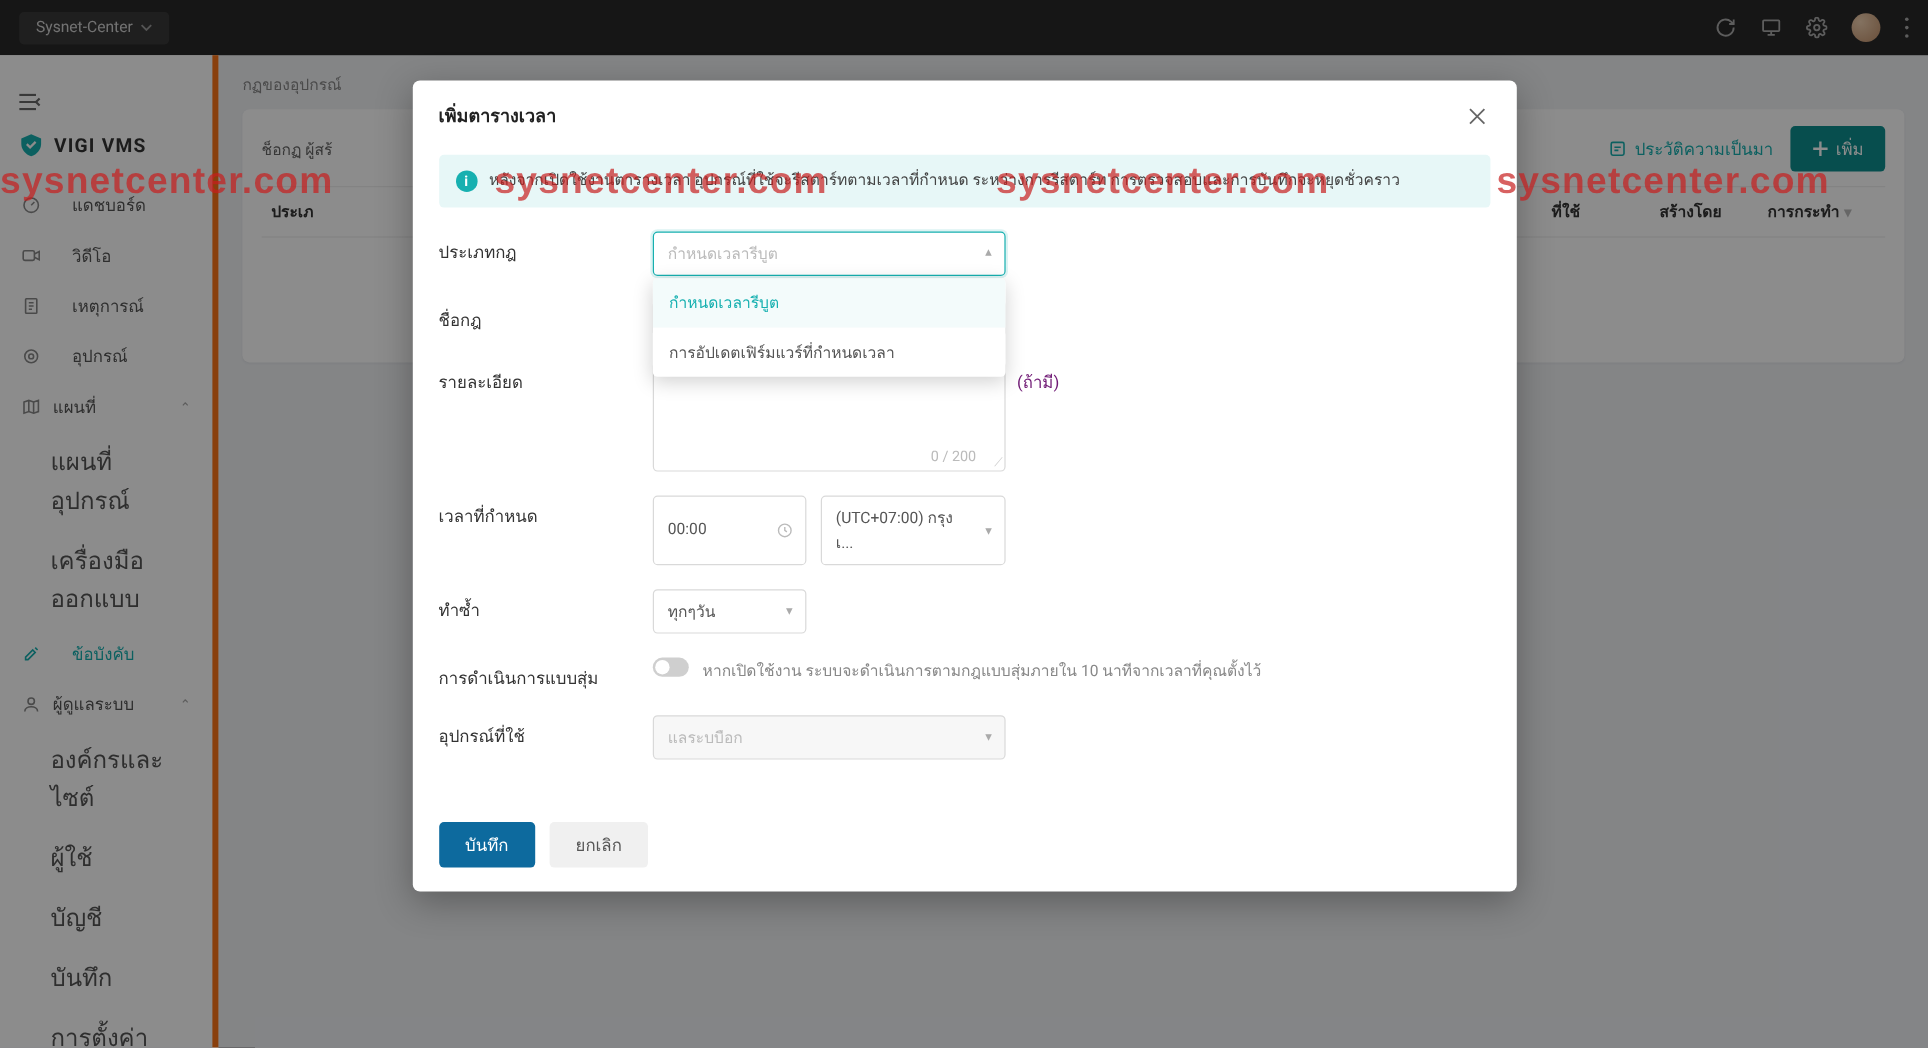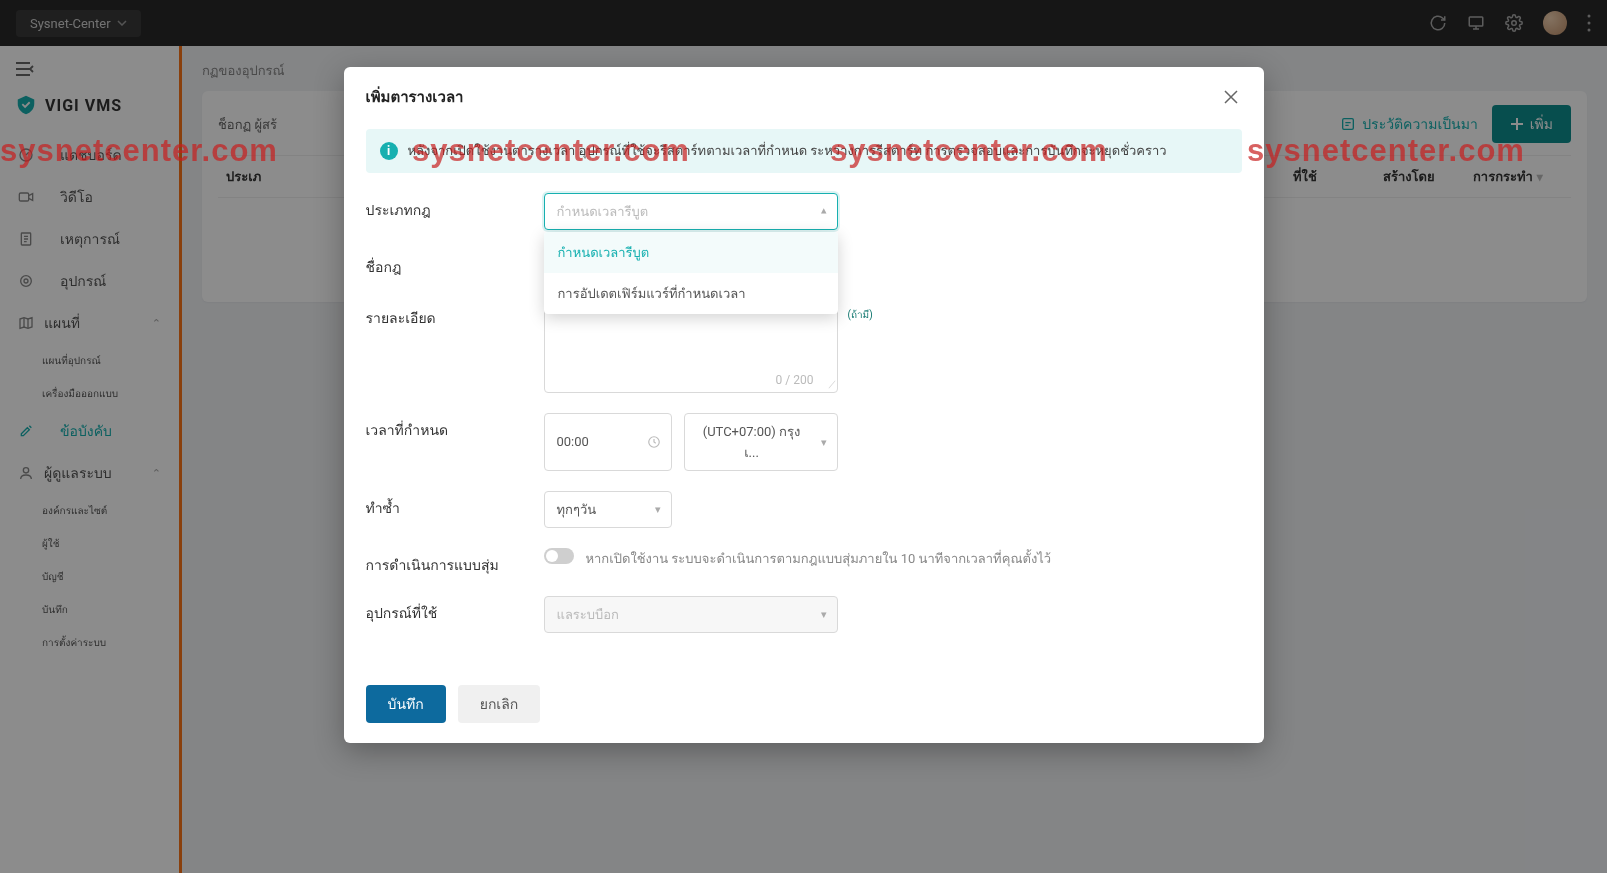--- a/index.html
+++ b/index.html
@@ -8,36 +8,36 @@
 
 .topbar { height: 46px; background: #292929; display: flex; align-items: center; padding: 0 16px; justify-content: space-between; }
 .topbar-left { display: flex; align-items: center; gap: 8px; }
 .org-select { background: #3a3a3a; color: #d0d0d0; padding: 6px 14px; border-radius: 4px; display: flex; align-items: center; gap: 6px; font-size: 13px; cursor: pointer; }
 .topbar-right { display: flex; align-items: center; gap: 20px; color: #aaa; }
 .topbar-icon { cursor: pointer; display: flex; align-items: center; }
 .avatar { width: 24px; height: 24px; border-radius: 50%; background: radial-gradient(circle at 30% 30%, #f0d0b0, #c0906a); display: inline-block; }
 
 
 .main { display: flex; height: calc(100% - 46px); background: #f0f2f5; }
-.sidebar { width: 182px; background: #fff; border-right: 3px solid #f97316; padding-top: 8px; }
+.sidebar { width: 182px; background: #fff; border-right: 5px solid #f97316; padding-top: 24px; }
 .sidebar-top { padding: 8px 16px 12px; }
 .collapse-btn { color: #666; cursor: pointer; }
 .logo-row { display: flex; align-items: center; gap: 8px; padding: 6px 15px 18px; }
 .logo-badge { width: 22px; height: 22px; }
 .logo-text { font-weight: 700; letter-spacing: 1px; color: #333; font-size: 16px; }
 .menu { list-style: none; }
 .menu-item { display: flex; align-items: center; gap: 26px; padding: 10px 18px; color: #555; cursor: pointer; font-size: 14px; }
 .menu-item .micon { width: 16px; flex-shrink: 0; color: #888; }
 .menu-item.active { color: #17b0b0; }
 .menu-item.active .micon { color: #17b0b0; }
 .menu-item.hasarrow { justify-content: space-between; }
 .menu-item .label-wrap { display: flex; align-items: center; gap: 10px; flex: 1; }
 .menu-chev { color: #aaa; font-size: 11px; }
 .submenu { list-style: none; }
-.submenu-item { padding: 9px 18px 9px 42px; color: #555; cursor: pointer; font-size: 10px; }
+.submenu-item { padding: 9px 18px 9px 42px; color: #555; cursor: pointer; font-size: 20px; }
 
 
 .content { flex: 1; padding: 14px 20px; position: relative; }
 .breadcrumb { color: #888; font-size: 13px; margin-bottom: 10px; }
 .panel { background: #fff; border-radius: 6px; padding: 14px 16px; min-height: 200px; box-shadow: 0 1px 2px rgba(0,0,0,.04); }
 .panel-header { display: flex; align-items: center; justify-content: space-between; margin-bottom: 12px; }
 .panel-left { color: #666; font-size: 13px; }
 .panel-right { display: flex; align-items: center; gap: 14px; }
 .history-link { color: #17b0b0; display: flex; align-items: center; gap: 6px; font-size: 14px; cursor: pointer; }
 .add-btn { background: #0d8f8f; color: #fff; padding: 8px 18px; border-radius: 4px; display: flex; align-items: center; gap: 6px; cursor: pointer; font-size: 14px; }
@@ -54,37 +54,37 @@
 .modal-title { font-weight: 600; font-size: 15px; color: #222; }
 .close-btn { cursor: pointer; color: #666; font-size: 18px; padding: 4px; }
 .modal-body { padding: 8px 22px 18px; }
 .info-banner { background: #e7f7f7; border-radius: 4px; padding: 12px 14px; display: flex; gap: 10px; align-items: flex-start; margin-bottom: 20px; }
 .info-icon { width: 18px; height: 18px; border-radius: 50%; background: #17b0b0; color: #fff; display: flex; align-items: center; justify-content: center; font-size: 12px; font-weight: 700; flex-shrink: 0; margin-top: 1px; }
 .info-text { color: #444; font-size: 13px; line-height: 1.5; }
 
 .form-row { display: flex; align-items: flex-start; margin-bottom: 20px; }
 .form-label { width: 178px; flex-shrink: 0; color: #333; font-size: 14px; padding-top: 6px; }
 .form-control { flex: 0 0 294px; position: relative; }
-.form-extra { padding-left: 10px; padding-top: 6px; color: #0f766e; font-size: 10px; }
+.form-extra { padding-left: 10px; padding-top: 6px; color: #701a75; font-size: 14px; }
 
 .select-box, .input-box { width: 100%; border: 1px solid #d9d9d9; border-radius: 4px; padding: 7px 30px 7px 12px; font-size: 13px; color: #555; background: #fff; position: relative; cursor: pointer; display: flex; align-items: center; justify-content: space-between; }
 .select-box.focused { border-color: #17b0b0; box-shadow: 0 0 0 2px rgba(23,176,176,.15); }
 .select-box .ph, .input-box .ph { color: #bbb; }
 .select-arrow { position: absolute; right: 10px; top: 50%; transform: translateY(-50%); color: #aaa; font-size: 11px; }
 .select-arrow.up { transform: translateY(-50%) rotate(180deg); }
 
 .dropdown { position: absolute; top: 100%; left: 0; right: 0; background: #fff; border-radius: 4px; box-shadow: 0 4px 16px rgba(0,0,0,.18); z-index: 5; overflow: hidden; margin-top: 2px; }
 .dropdown-item { padding: 10px 14px; font-size: 13px; color: #555; cursor: pointer; }
 .dropdown-item.selected { color: #17b0b0; background: #f3fbfb; }
 
 .textarea { width: 100%; min-height: 92px; border: 1px solid #d9d9d9; border-radius: 4px; padding: 8px 12px; font-size: 13px; resize: both; position: relative; }
 .char-count { position: absolute; bottom: 6px; right: 24px; color: #bbb; font-size: 12px; }
 .resize-handle { position: absolute; bottom: 2px; right: 2px; color: #ccc; font-size: 10px; pointer-events:none;}
 
-.time-row { display: flex; gap: 12px; text-align: center; }
+.time-row { display: flex; gap: 12px; }
 .time-row .select-box { flex: 1; }
 .clock-icon { position: absolute; right: 10px; top: 50%; transform: translateY(-50%); color: #bbb; }
 
 .toggle { width: 30px; height: 16px; border-radius: 8px; background: #cfcfcf; position: relative; cursor: pointer; flex-shrink: 0; }
 .toggle::after { content: ''; position: absolute; left: 2px; top: 2px; width: 12px; height: 12px; border-radius: 50%; background: #fff; }
 .toggle-row { display: flex; align-items: flex-start; gap: 12px; }
 .toggle-desc { color: #888; font-size: 13px; }
 
 .radio-row { display: flex; gap: 30px; align-items: center; margin-bottom: 16px; }
 .radio-opt { display: flex; align-items: center; gap: 6px; cursor: pointer; }

